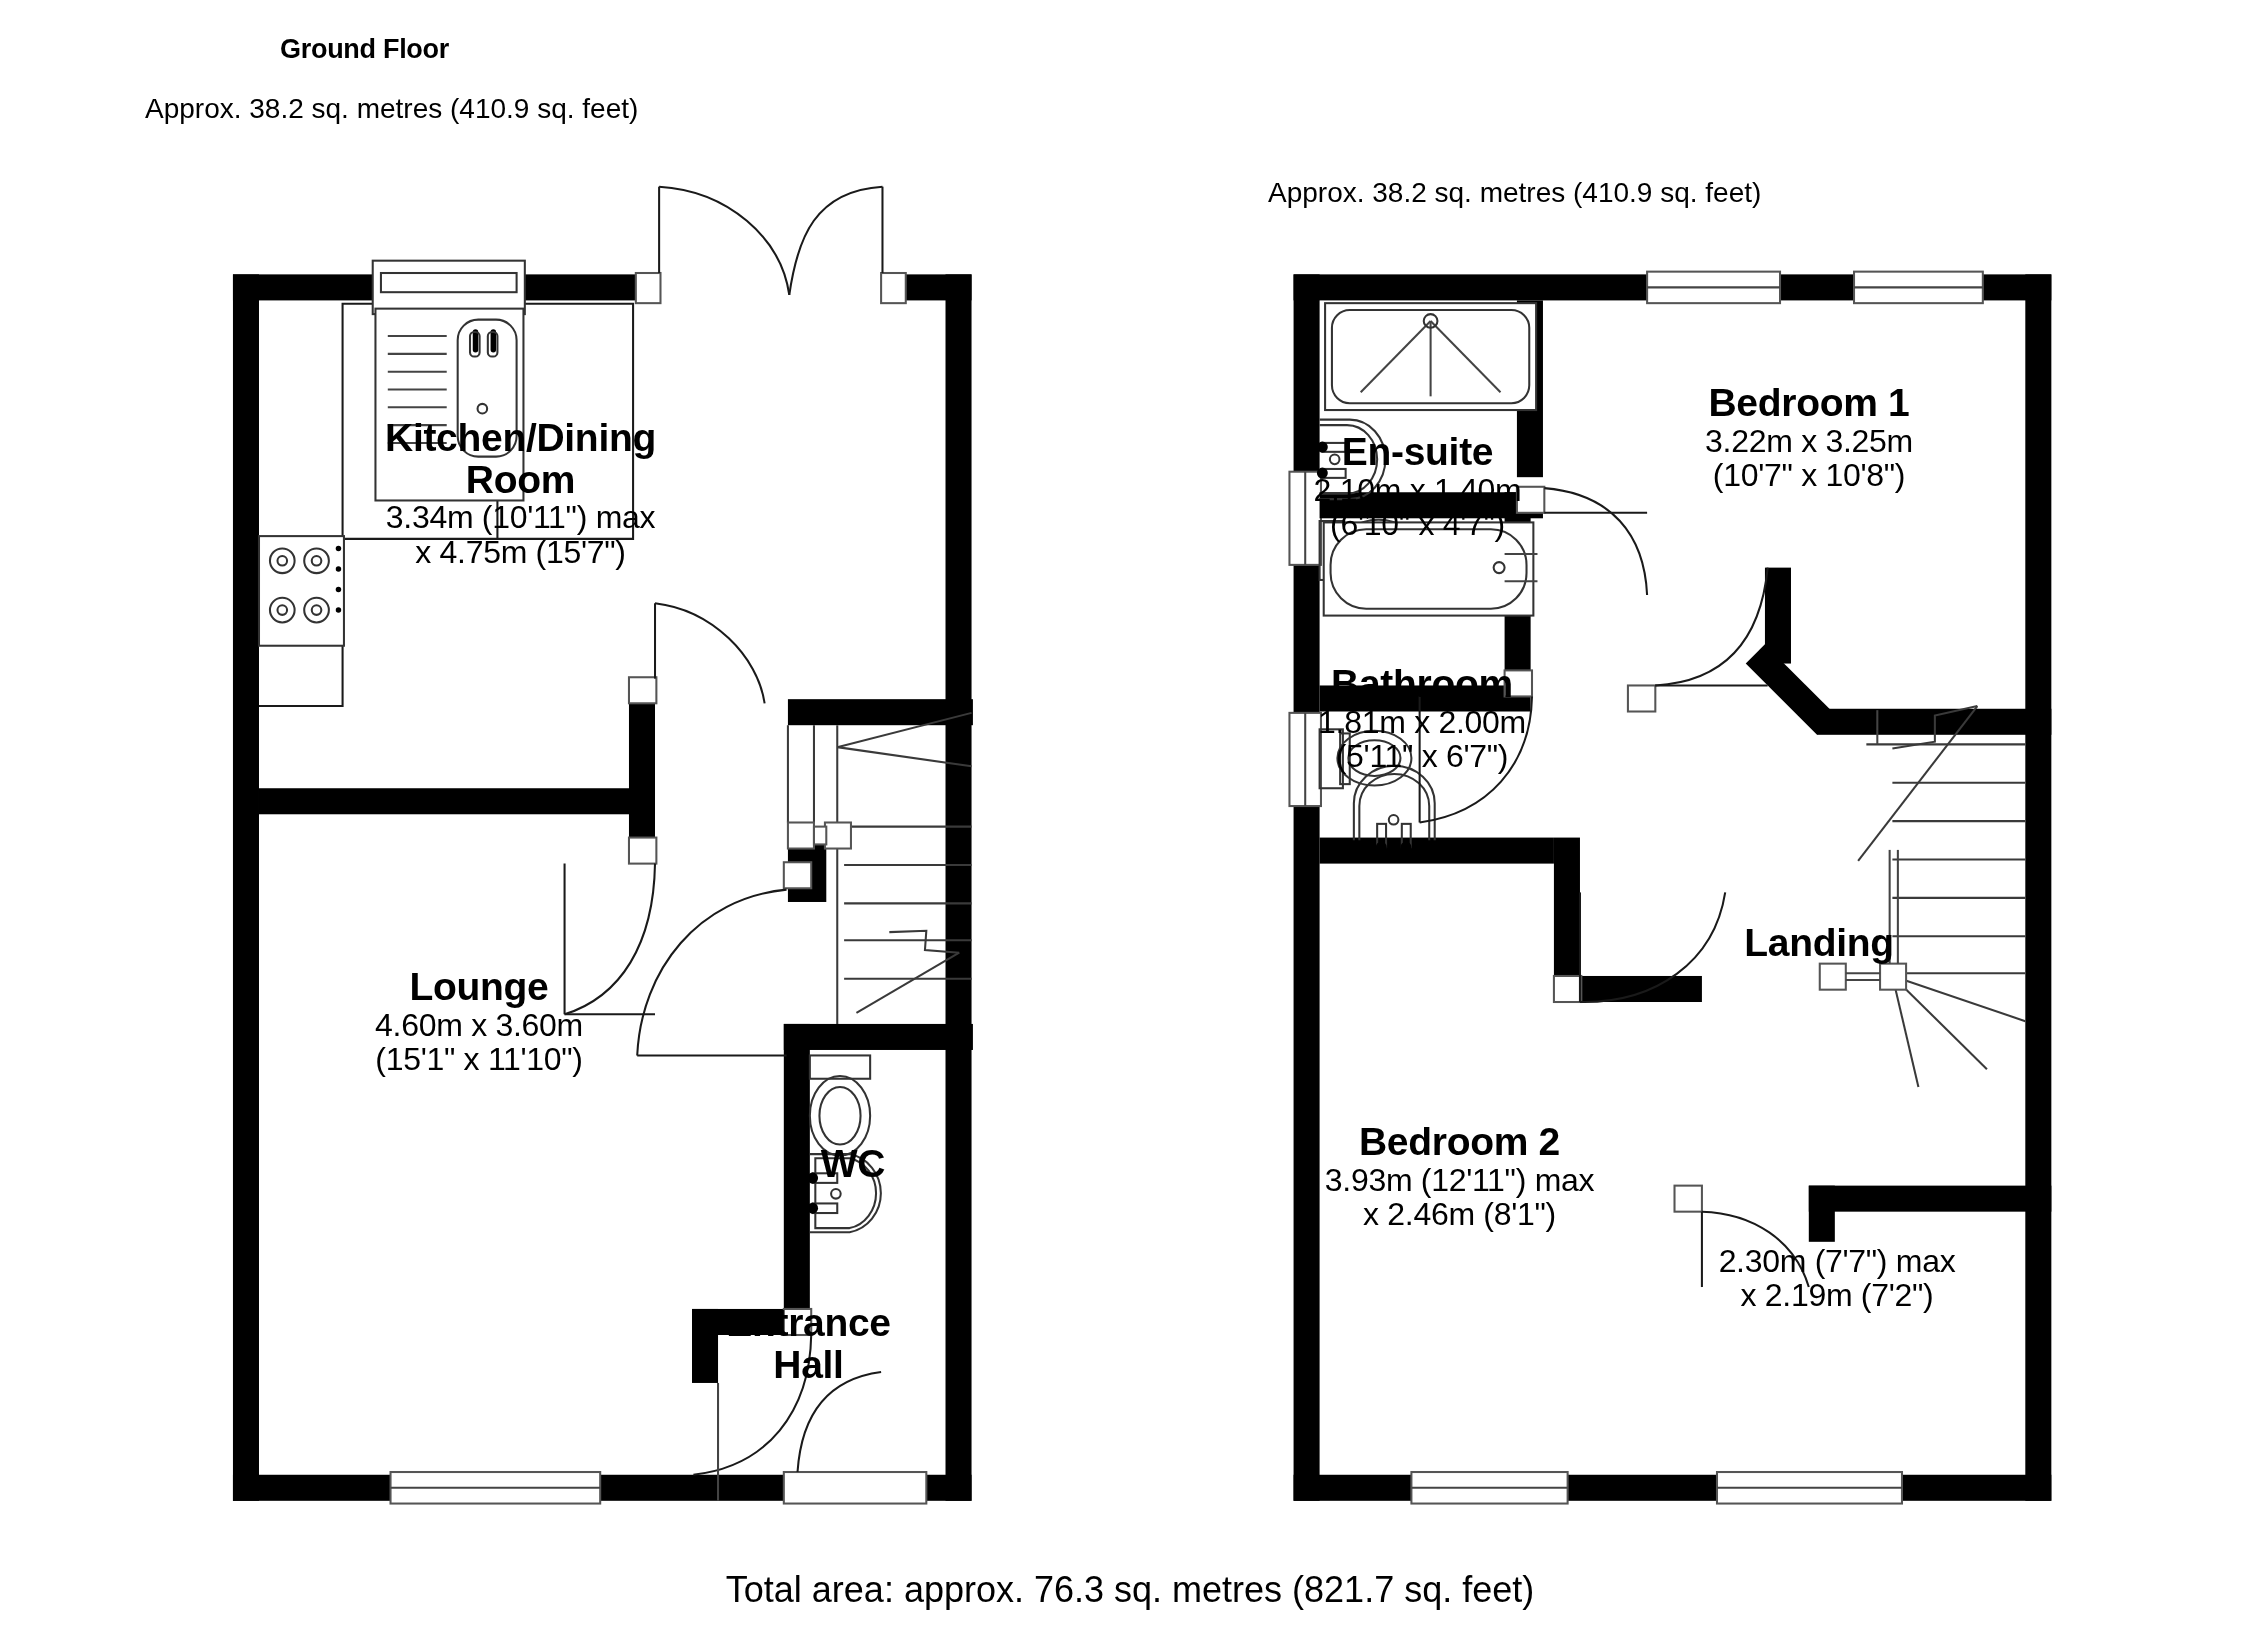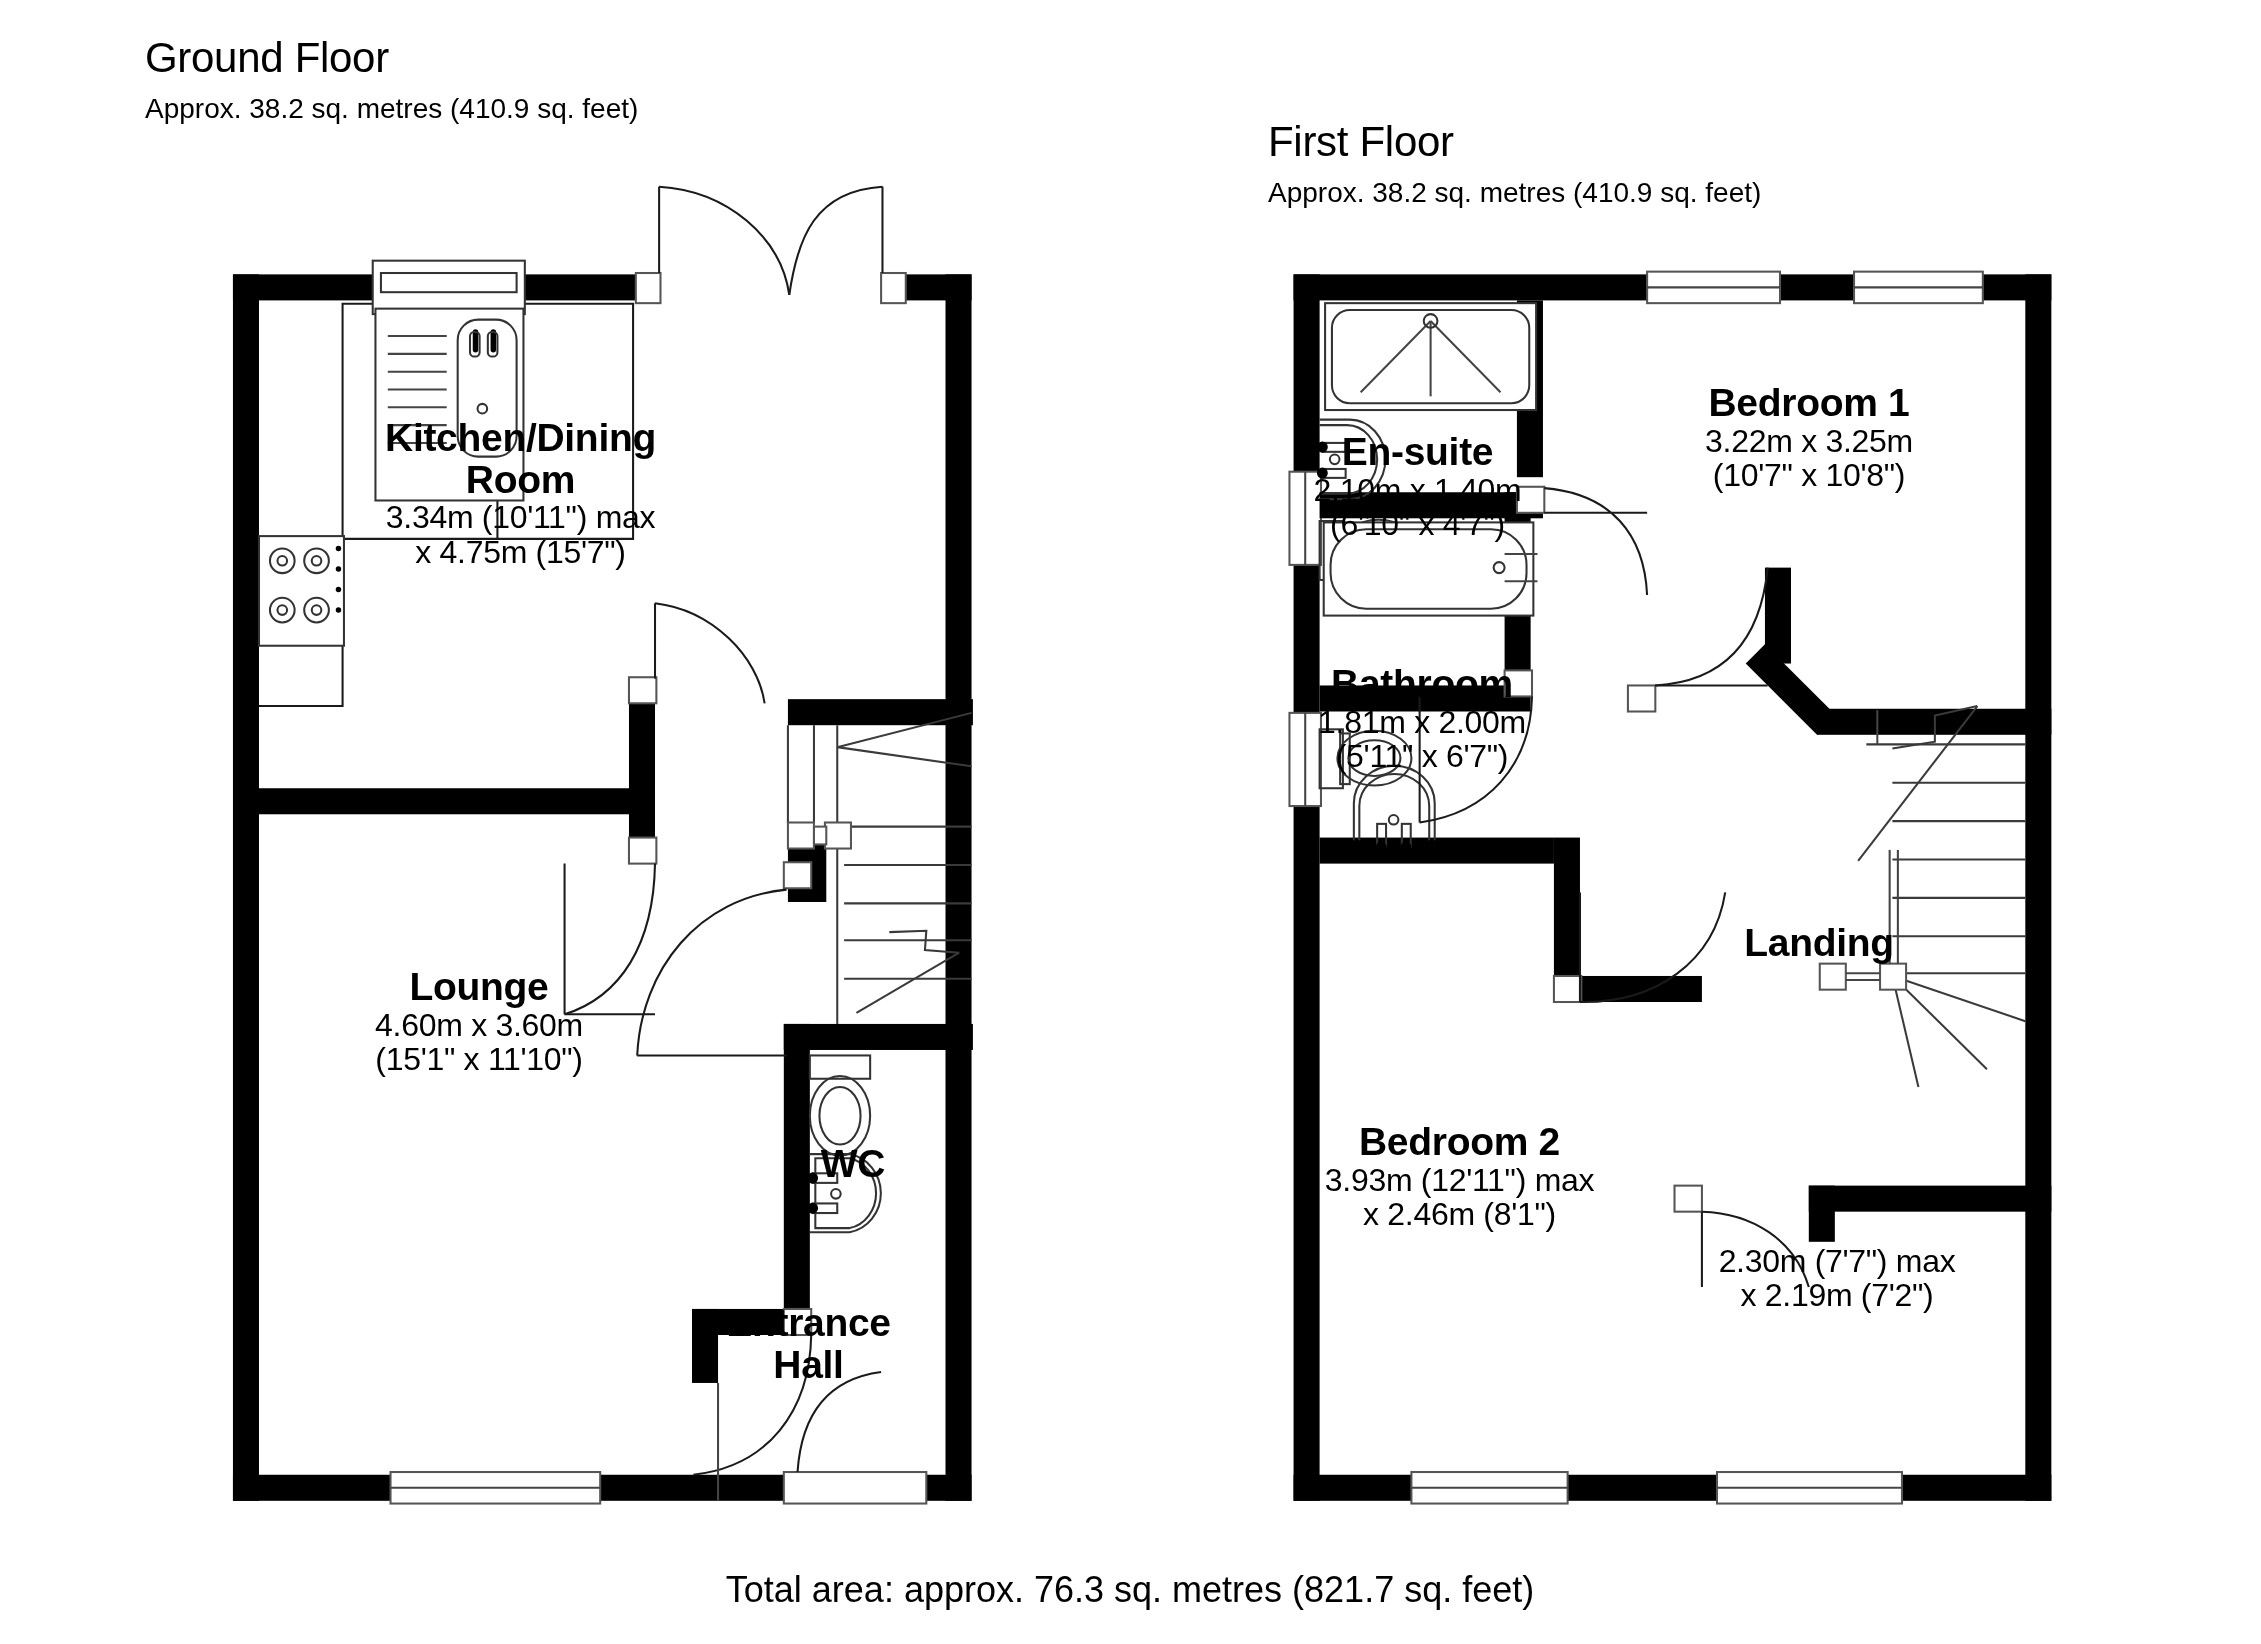--- a/index.html
+++ b/index.html
@@ -16,23 +16,23 @@
     overflow: hidden;
   }
   #root {
     position: absolute;
     left: 0; top: 0;
     width: 2261px;
     height: 1645px;
   }
   .floor-title {
     position: absolute;
-    text-align: left;
-    font-weight: normal;
-    font-size: 42px;
+    text-align: center;
+    font-weight: bold;
+    font-size: 27px;
     letter-spacing: -0.3px;
     white-space: nowrap;
   }
   .floor-sub {
     position: absolute;
     text-align: center;
     font-size: 28px;
     white-space: nowrap;
   }
   .total-area {
@@ -77,21 +77,20 @@
   .dotfill { fill: #000000; }
 </style>
 </head>
 <body>
 
 <div id="root">
 
   <div class="floor-title" style="left:145px; top:34px; width:439px;">Ground Floor</div>
   <div class="floor-sub" style="left:145px; top:93px; width:439px;">Approx. 38.2 sq. metres (410.9 sq. feet)</div>
 
-  <div class="floor-title" style="left:1268px; top:118px; width:493px;">First Floor</div>
   <div class="floor-sub" style="left:1268px; top:177px; width:493px;">Approx. 38.2 sq. metres (410.9 sq. feet)</div>
 
   <svg class="plan" viewBox="0 0 3300 2400">
 
     <g>
 
       <rect class="wall" x="340" y="400" width="38" height="1790"></rect>
 
       <rect class="wall" x="340" y="400" width="216" height="38"></rect>
       <rect class="wall" x="760" y="400" width="168" height="38"></rect>

